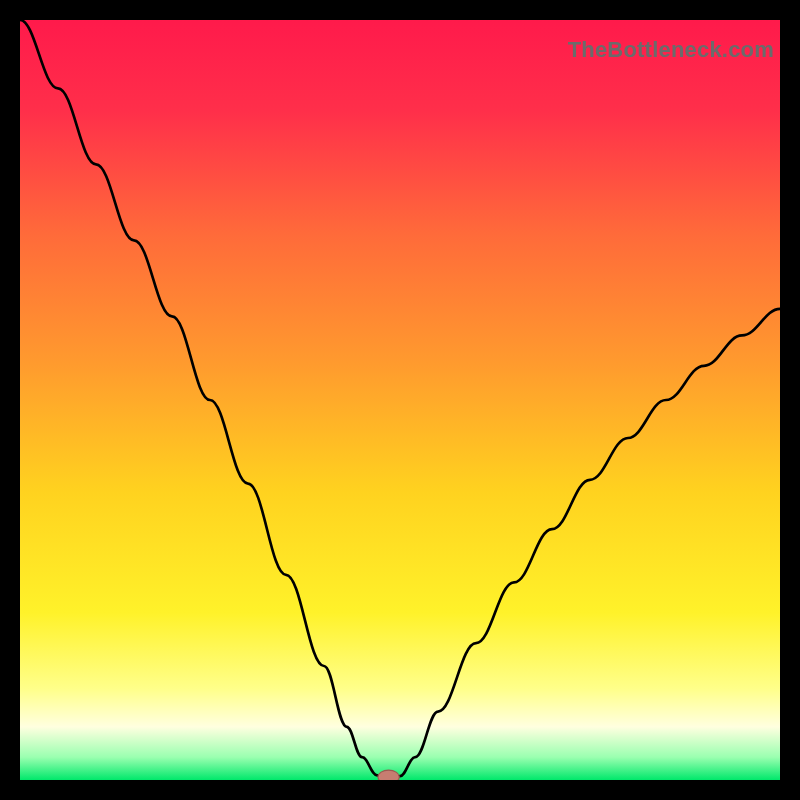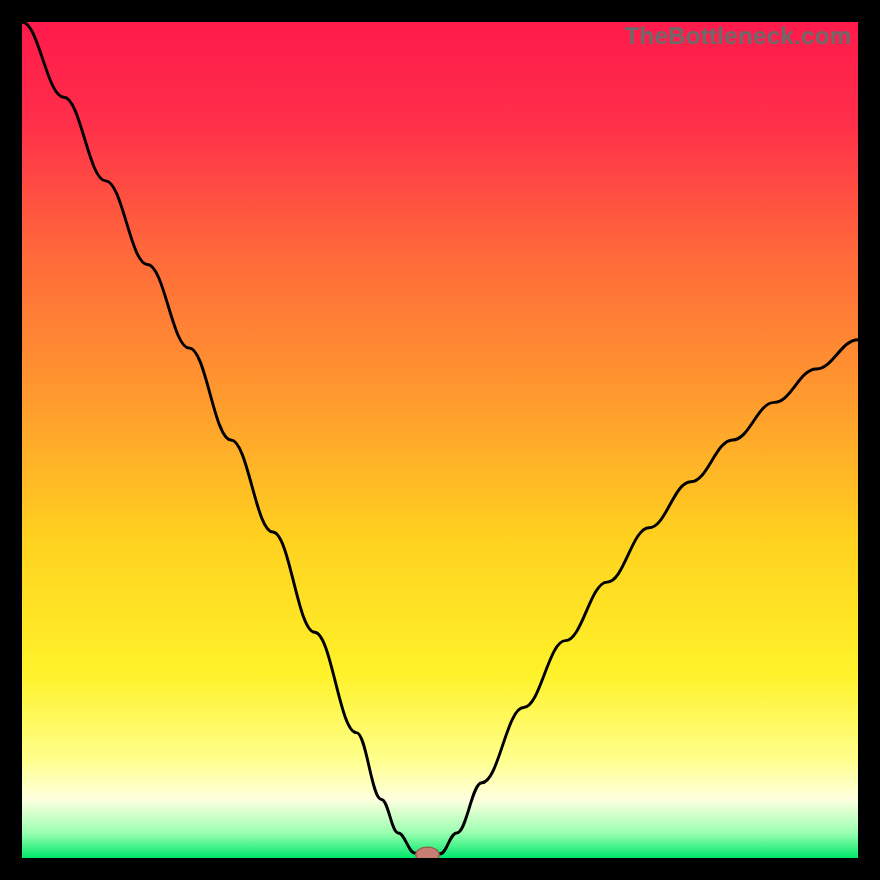--- a/index.html
+++ b/index.html
@@ -20,21 +20,21 @@
   .plot {
     position: absolute;
     left: 20px;
     top: 20px;
     width: 760px;
     height: 760px;
     overflow: hidden;
   }
   .watermark {
     position: absolute;
-    top: 0px;
+    top: 17px;
     right: 6px;
     font-size: 22px;
     font-weight: 600;
     color: #6b6b6b;
     letter-spacing: 0.2px;
     user-select: none;
   }
 </style>
 </head>
 <body>

